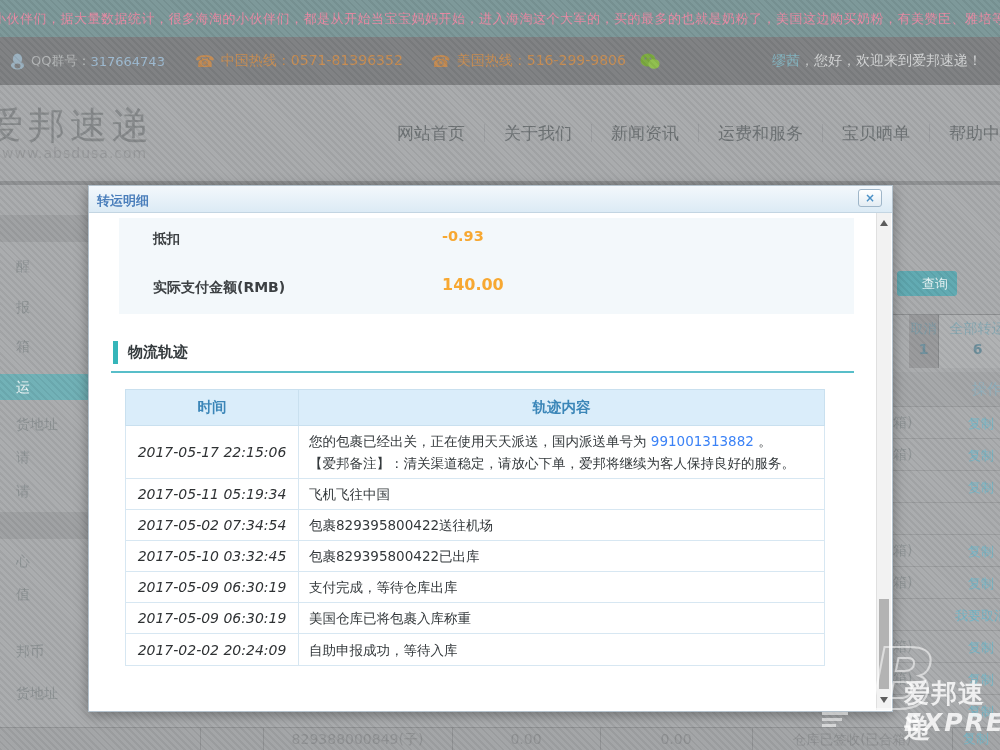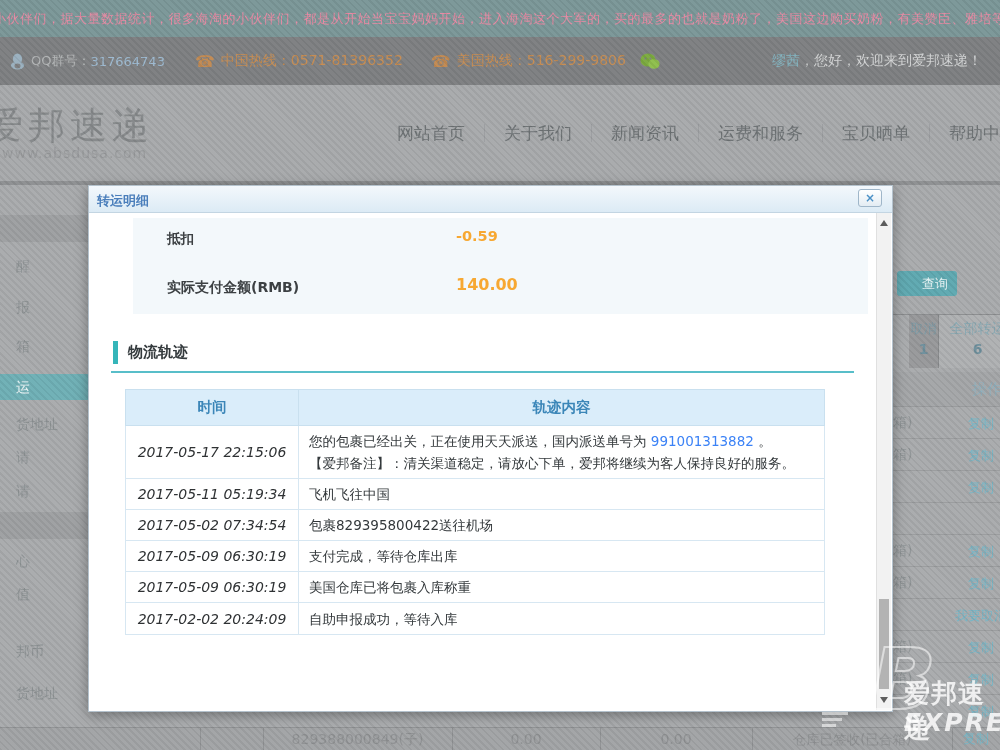--- a/index.html
+++ b/index.html
@@ -71,21 +71,21 @@
 
   
   .modal{left:88px;top:185px;width:805px;height:527px;background:#fff;z-index:10;
          border:1px solid #b4c2cd;box-sizing:border-box;box-shadow:0 3px 12px rgba(0,0,0,.35);}
   .m-title{position:absolute;left:0;top:0;width:100%;height:27px;
            background:linear-gradient(#f3f8fc,#dcebf5);border-bottom:1px solid #c3d5e2;box-sizing:border-box;}
   .m-title-text{position:absolute;left:8px;top:6px;font-size:13px;font-weight:bold;color:#4a7ebb;}
   .m-close{position:absolute;right:10px;top:3px;width:24px;height:18px;border:1px solid #9fb6c9;
            border-radius:3px;background:linear-gradient(#ffffff,#e3ecf3);color:#4a90c6;
            font-size:12px;font-weight:bold;text-align:center;line-height:17px;cursor:pointer;box-sizing:border-box;}
-  .m-sum{position:absolute;left:44px;top:32px;width:735px;height:96px;background:#f3f8fb;}
+  .m-sum{position:absolute;left:30px;top:32px;width:735px;height:96px;background:#f3f8fb;}
   .m-sum-label{position:absolute;left:34px;font-size:13.5px;font-weight:bold;color:#3c4043;}
   .m-sum-val{position:absolute;left:323px;font-size:14.5px;font-weight:bold;color:#f7a832;}
   .m-sum-val.big{font-size:16px;}
   .m-sec-bar{position:absolute;left:24px;top:155px;width:5px;height:23px;background:#35b5b9;}
   .m-sec-title{position:absolute;left:39px;top:157px;font-size:15px;font-weight:bold;color:#343a3d;}
   .m-sec-line{position:absolute;left:22px;top:185px;width:743px;height:2px;background:#58bec9;}
   .m-table{position:absolute;left:36px;top:203px;width:700px;border-collapse:collapse;table-layout:fixed;}
   .m-table th{background:#daedfa;border:1px solid #c9e0ef;height:33px;font-size:14.5px;
               font-weight:bold;color:#3b86b8;text-align:center;}
   .m-table td{border:1px solid #d7e7f2;font-size:13.5px;color:#33383b;vertical-align:middle;}
@@ -246,21 +246,21 @@
   <div class="abs overlay"></div>
 
   <div class="abs modal">
     <div class="m-title">
       <span class="m-title-text">转运明细</span>
       <span class="m-close">×</span>
     </div>
 
     <div class="m-sum">
       <span class="m-sum-label" style="top:12px">抵扣</span>
-      <span class="m-sum-val" style="top:10px">-0.59</span>
+      <span class="m-sum-val" style="top:10px">-0.93</span>
       <span class="m-sum-label" style="top:61px;font-size:14px">实际支付金额(RMB)</span>
       <span class="m-sum-val big" style="top:57px">140.00</span>
     </div>
 
     <div class="m-sec-bar"></div>
     <div class="m-sec-title">物流轨迹</div>
     <div class="m-sec-line"></div>
 
     <table class="m-table">
       <tbody>
@@ -276,20 +276,24 @@
         </td>
       </tr>
       <tr style="height:31px">
         <td class="t">2017-05-11 05:19:34</td>
         <td class="c">飞机飞往中国</td>
       </tr>
       <tr style="height:31px">
         <td class="t">2017-05-02 07:34:54</td>
         <td class="c">包裹829395800422送往机场</td>
       </tr>
+      <tr style="height:31px">
+        <td class="t">2017-05-10 03:32:45</td>
+        <td class="c">包裹829395800422已出库</td>
+      </tr>
       <tr style="height:30px">
         <td class="t">2017-05-09 06:30:19</td>
         <td class="c">支付完成，等待仓库出库</td>
       </tr>
       <tr style="height:31px">
         <td class="t">2017-05-09 06:30:19</td>
         <td class="c">美国仓库已将包裹入库称重</td>
       </tr>
       <tr style="height:32px">
         <td class="t">2017-02-02 20:24:09</td>

